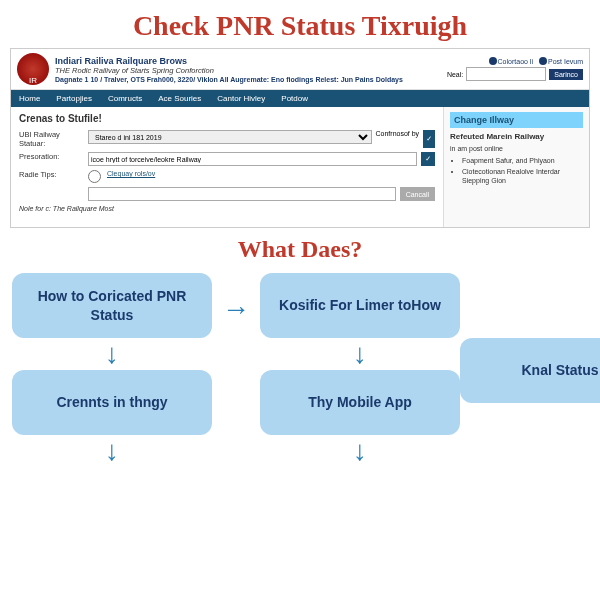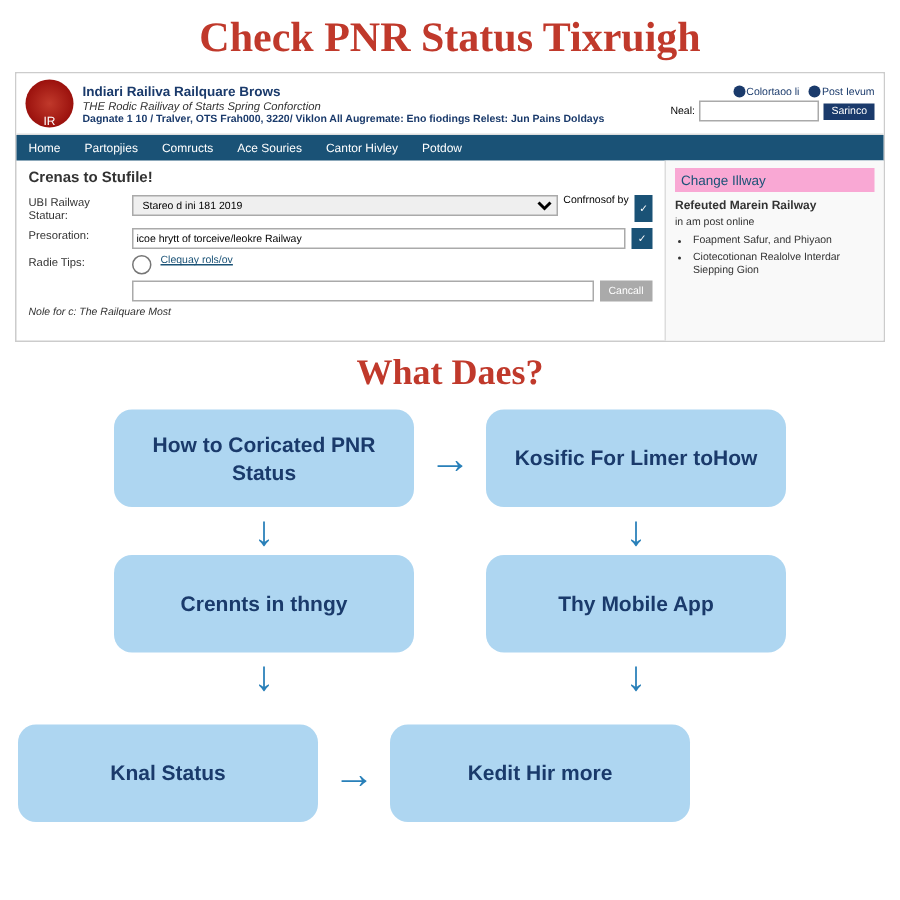--- a/index.html
+++ b/index.html
@@ -201,23 +201,23 @@
     }
 
     
     .site-sidebar {
       width: 145px;
       padding: 5px 6px;
       background: #f9f9f9;
     }
     .sidebar-title {
       font-size: 9px;
-      font-weight: normal;
+      font-weight: bold;
       color: #1a5276;
-      background: #f9a8d4;
+      background: #7dd3fc;
       padding: 3px 4px;
       margin-bottom: 4px;
     }
     .sidebar-section-title {
       font-size: 8px;
       font-weight: bold;
       color: #333;
       margin-bottom: 3px;
     }
     .sidebar-text {
@@ -246,22 +246,22 @@
       color: #c0392b;
       font-size: 24px;
       font-weight: bold;
       font-family: Georgia, serif;
     }
 
     
     .flow-diagram {
       padding: 6px 12px 10px;
       display: flex;
-      flex-direction: column;
-      gap: 16px;
+      flex-direction: row;
+      gap: 0;
     }
 
     .flow-box {
       background: #aed6f1;
       border-radius: 12px;
       padding: 12px 14px;
       text-align: center;
       font-size: 14px;
       font-weight: bold;
       color: #1a3a6b;

